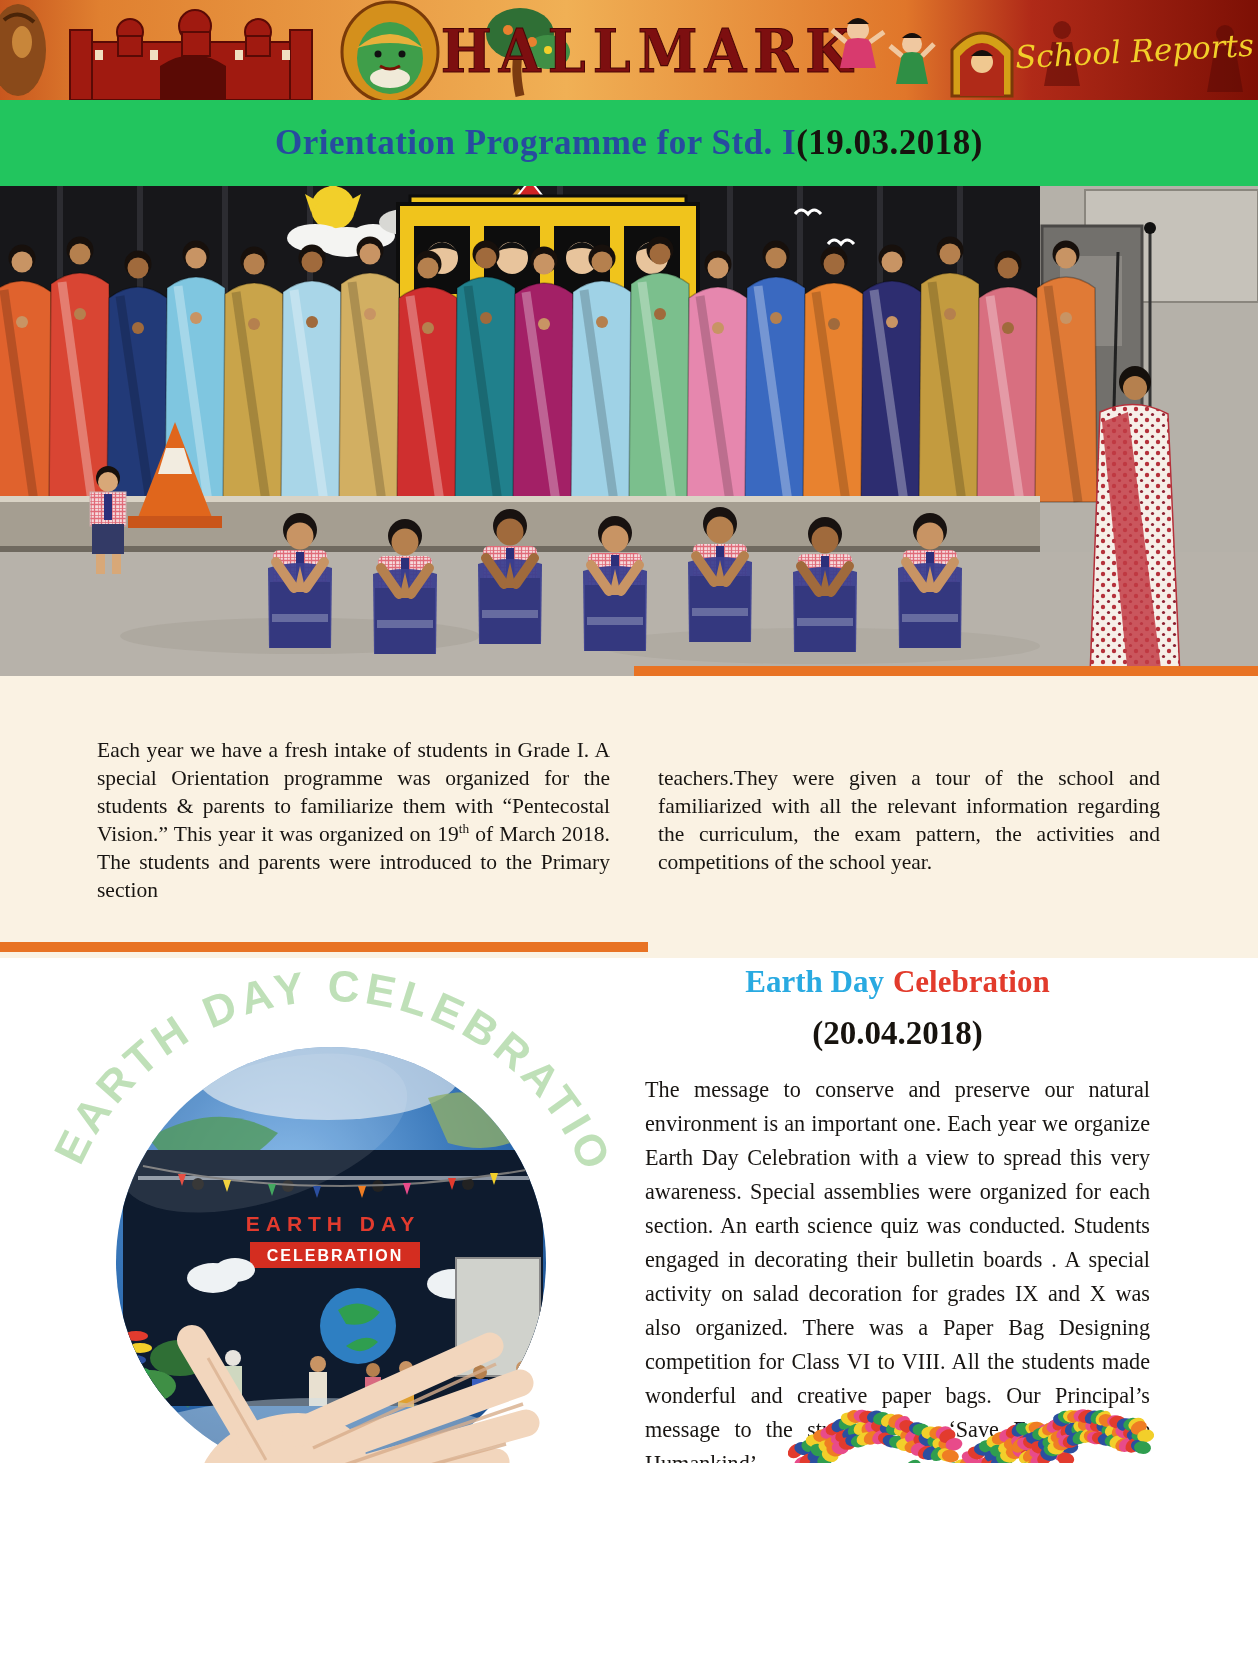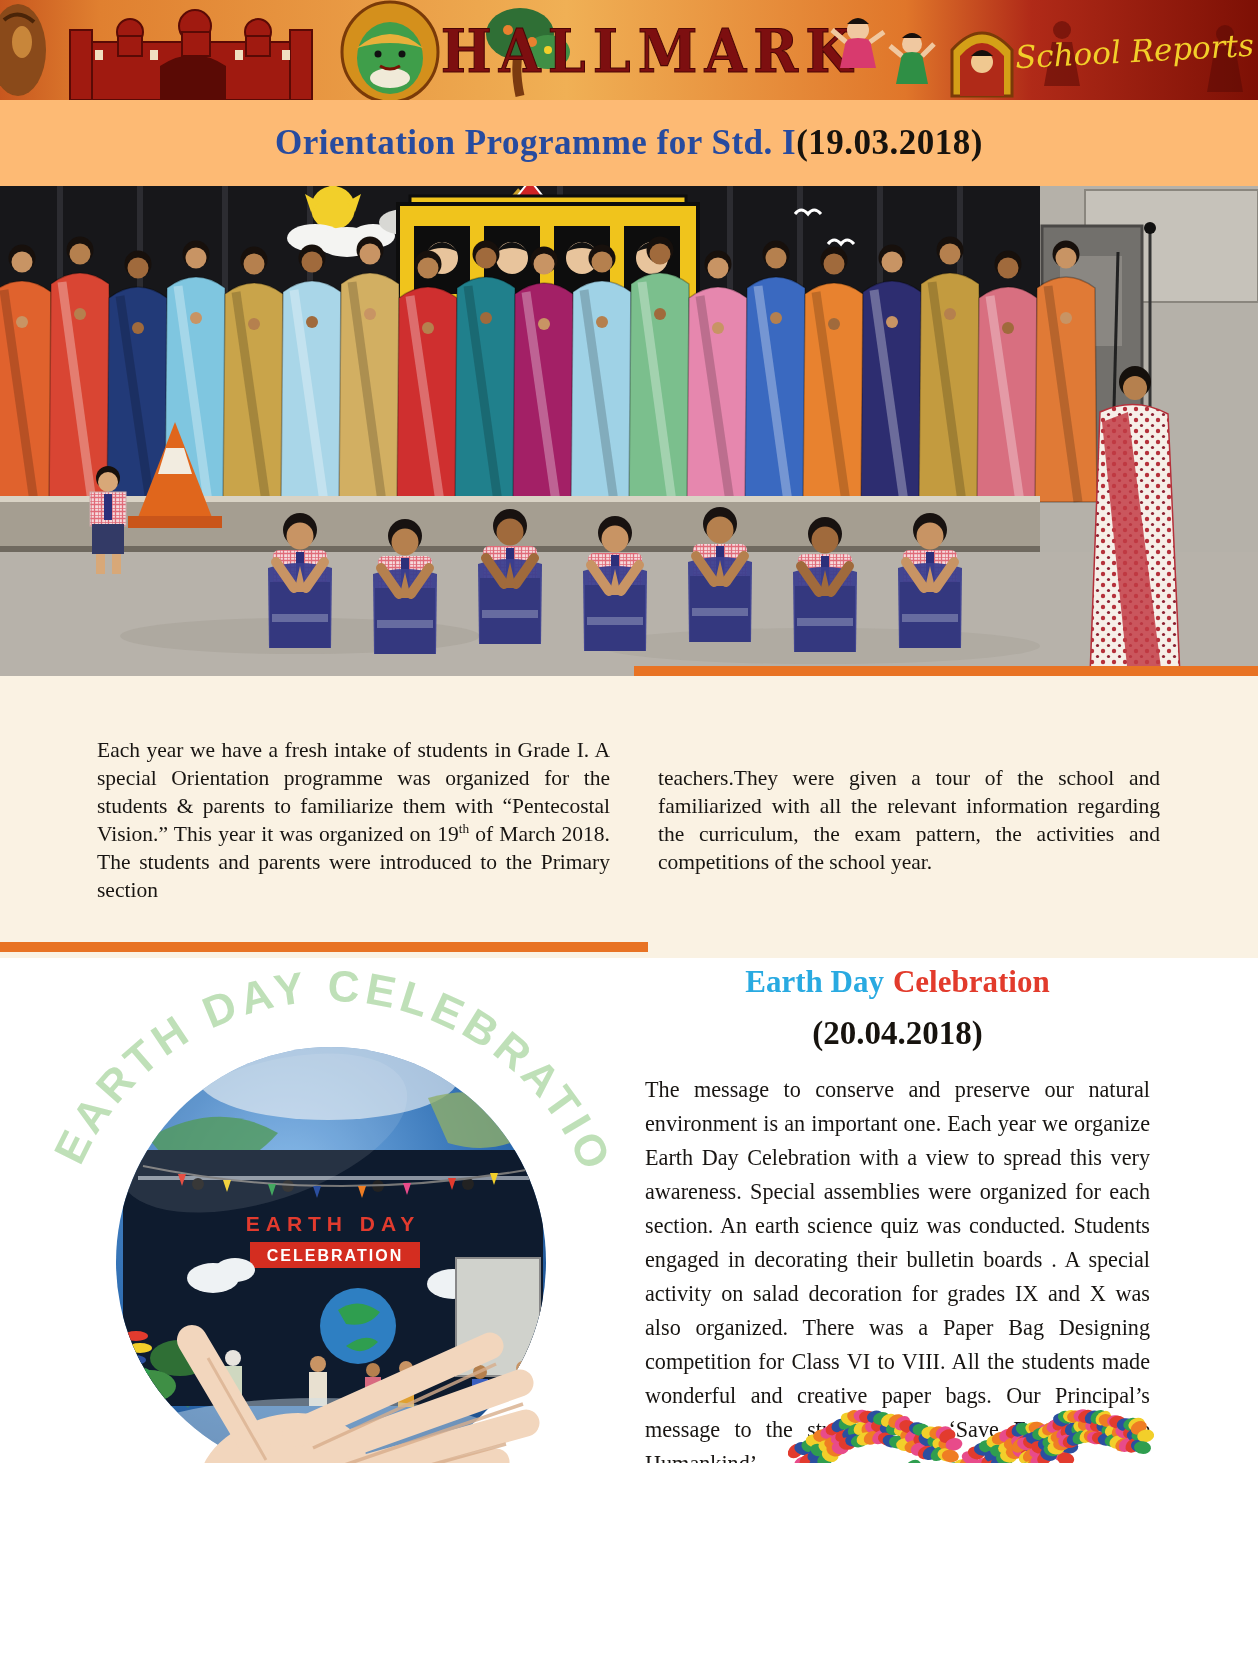--- a/index.html
+++ b/index.html
@@ -4,21 +4,21 @@
 <style>
   html,body{margin:0;padding:0;background:#ffffff;}
   .page{position:relative;width:1258px;height:1463px;overflow:hidden;background:#ffffff;
         font-family:"Liberation Serif",serif;}
   .abs{position:absolute;}
 
   
   .header-svg{left:0;top:0;}
 
   
-  .banner{left:0;top:100px;width:1258px;height:86px;background:#fdba74;
+  .banner{left:0;top:100px;width:1258px;height:86px;background:#22c55e;
           display:flex;align-items:center;justify-content:center;
           font-weight:bold;font-size:35px;letter-spacing:.5px;}
   .banner .blue{color:#274b9f;}
   .banner .dark{color:#17130e;}
 
   
   .photo-wrap{left:0;top:186px;width:1258px;height:490px;background:#b7b2aa;}
   .orange-strip{left:634px;top:666px;width:624px;height:10px;background:#e87324;}
 
   

